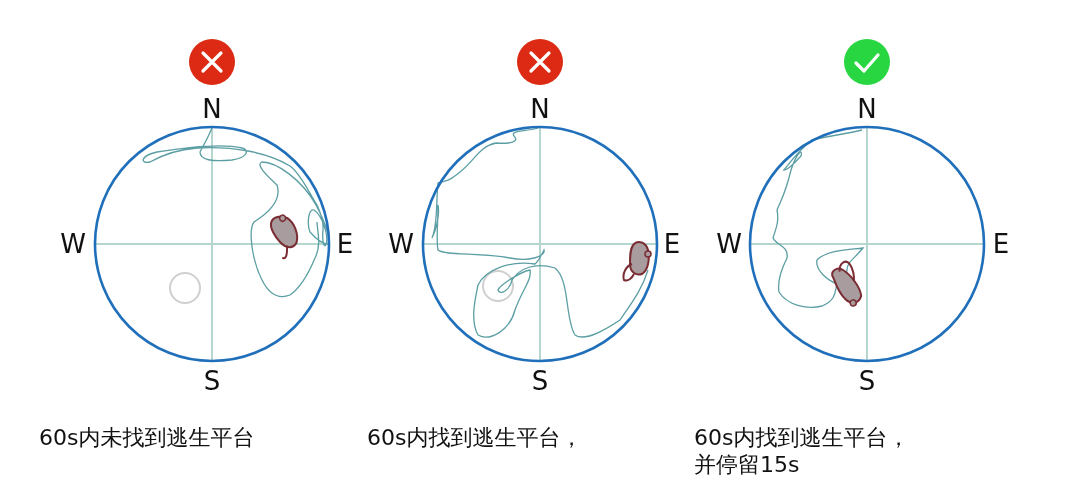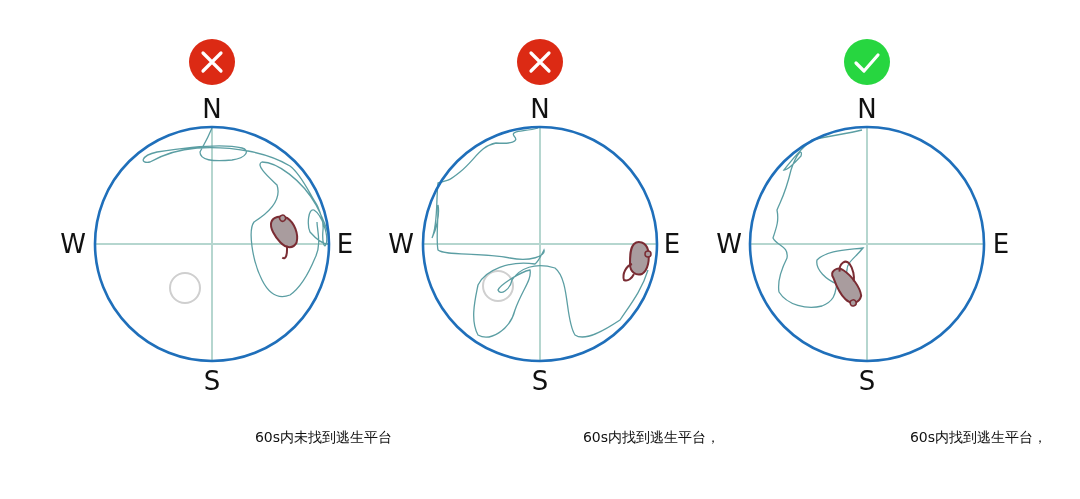--- a/index.html
+++ b/index.html
@@ -3,21 +3,21 @@
 <meta charset="utf-8">
 <style>
   html, body { margin:0; padding:0; background:#ffffff; }
   body { width:1080px; height:499px; position:relative; overflow:hidden;
          font-family:"DejaVu Sans", "Liberation Sans", sans-serif; }
   .panel { position:absolute; top:0; width:360px; height:499px; }
   .panel svg.maze { position:absolute; left:0; top:0; }
   .compass { position:absolute; font-family:"DejaVu Sans", sans-serif; font-size:26px; font-weight:500; color:#111; transform:translate(-50%,-50%); line-height:1; }
   .status-icon { position:absolute; width:46px; height:46px; border-radius:50%; transform:translate(-50%,-50%); }
   .status-icon svg { position:absolute; left:0; top:0; }
-  .caption { position:absolute; left:0; width:100%; text-align:right; font-size:14px; color:#111; line-height:27px; }
+  .caption { position:absolute; left:7px; width:100%; text-align:left; font-size:22px; color:#111; line-height:27px; }
 </style>
 </head>
 <body>
 
 <div class="panel" style="left:32px;">
   <div class="status-icon" style="left:180px; top:62px; background:#dc2a14;">
     <svg width="46" height="46" viewBox="0 0 46 46">
         <path d="M14 14 L32 32 M32 14 L14 32" stroke="#fff" stroke-width="3.2" stroke-linecap="round"></path>
       </svg>
   </div>
@@ -86,14 +86,15 @@
     <path fill="none" stroke="#5b9ea3" stroke-width="1.3" d="M175 130 C160 134,140 136,125 140 C112 150,105 160,97 170 C102 170,108 162,114 156 C116 148,110 152,104 170 C98 195,94 200,90 210 C92 220,90 226,86 238 C90 246,102 246,100 258 C95 268,90 280,92 292 C100 305,120 310,135 306 C150 300,148 290,150 284 C140 280,128 270,130 260 C140 250,160 250,176 248 C168 258,160 262,160 270 C158 280,156 290,155 295"></path>
     <g transform="translate(140,272) rotate(-20)">
       <path d="M4 8 C2 0,12 -2,16 4 C22 12,26 26,24 34 C20 40,12 40,8 32 C4 24,4 16,4 8 Z" fill="#a99c9e" stroke="#7a2c33" stroke-width="2"></path>
       <path d="M12 4 C14 -4,22 -6,24 0 C26 6,24 14,22 18" fill="none" stroke="#7a2c33" stroke-width="2"></path>
       <circle cx="14" cy="38" r="3" fill="#a99c9e" stroke="#7a2c33" stroke-width="1.5"></circle>
     </g>
     <circle cx="180" cy="244" r="117" fill="none" stroke="#1f6fba" stroke-width="2.6"></circle>
   </svg>
   <div class="caption" style="top:424px;">
     <div>60s内找到逃生平台，</div>
+    <div>并停留15s</div>
   </div>
 </div>
 
 </body></html>

